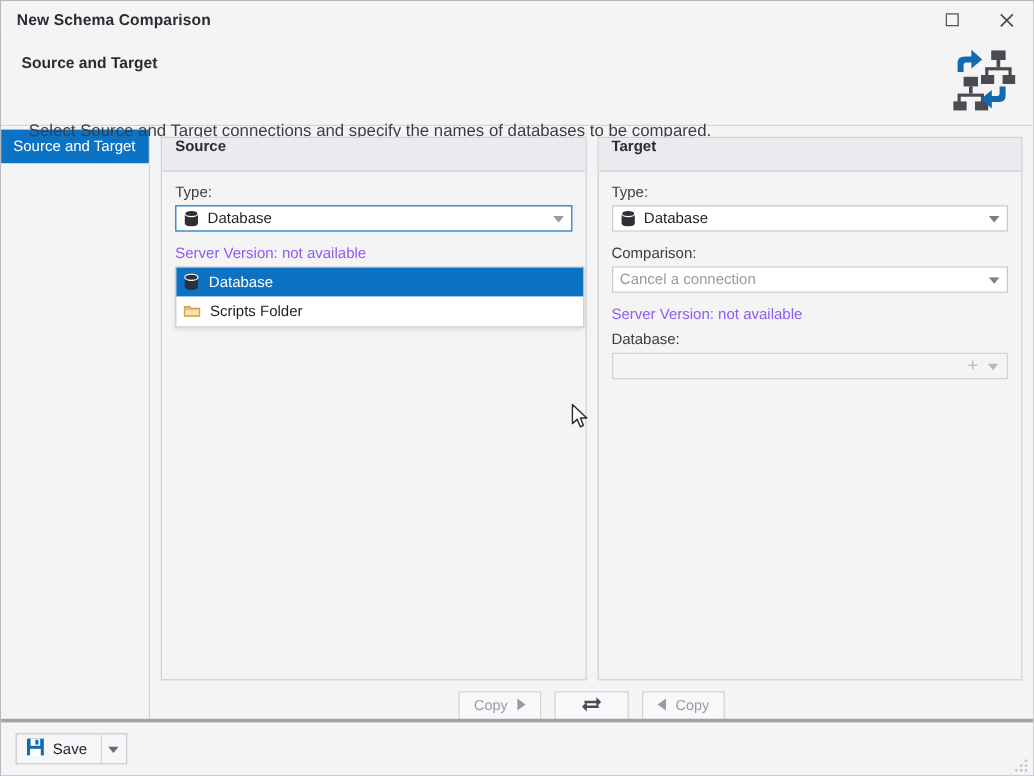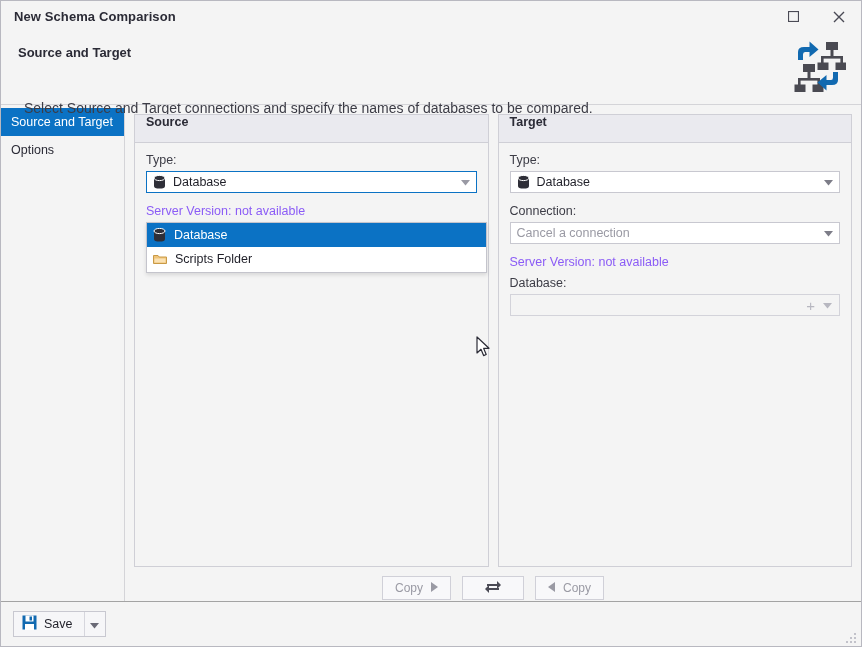--- a/index.html
+++ b/index.html
@@ -242,21 +242,21 @@
     gap: 8px;
     font-size: 12px;
     color: #9a9aa4;
     padding: 0 12px;
   }
   .mini-btn.sw { padding: 0 22px; color: #4a4a55; }
 
   
   .footer {
     flex: 0 0 44px;
-    border-top: 1px solid #a3a3a3;
+    border-top: 3px solid #a3a3a3;
     background: #f4f4f4;
     display: flex;
     align-items: center;
     padding: 0 12px;
     position: relative;
   }
   .save-group {
     display: flex;
     height: 26px;
     border: 1px solid #c8c8d0;
@@ -359,23 +359,20 @@
       </svg>
     </div>
   </div>
 
   <div class="body">
 
     <div class="sidebar">
       <div class="side-item active">
         <span>Source and Target</span>
       </div>
-      <div class="side-item">
-        <span>Options</span>
-      </div>
     </div>
 
     <div class="content">
 
       <div class="panes">
 
         <div class="pane">
           <div class="pane-head">
             <span>Source</span>
           </div>
@@ -463,21 +460,21 @@
               </span>
               <span>Database</span>
               <span class="caret">
                 <svg width="9" height="6" viewBox="0 0 9 6">
                     <path d="M0 0 L9 0 L4.5 5.5 Z" fill="#7d7d88"></path>
                   </svg>
               </span>
             </div>
 
             <div class="spacer-10"></div>
-            <div class="field-label">Connection:</div>
+            <div class="field-label">Comparison:</div>
 
             <div class="combo">
               <span class="ph">Cancel a connection</span>
               <span class="caret">
                 <svg width="9" height="6" viewBox="0 0 9 6">
                     <path d="M0 0 L9 0 L4.5 5.5 Z" fill="#7d7d88"></path>
                   </svg>
               </span>
             </div>
 

